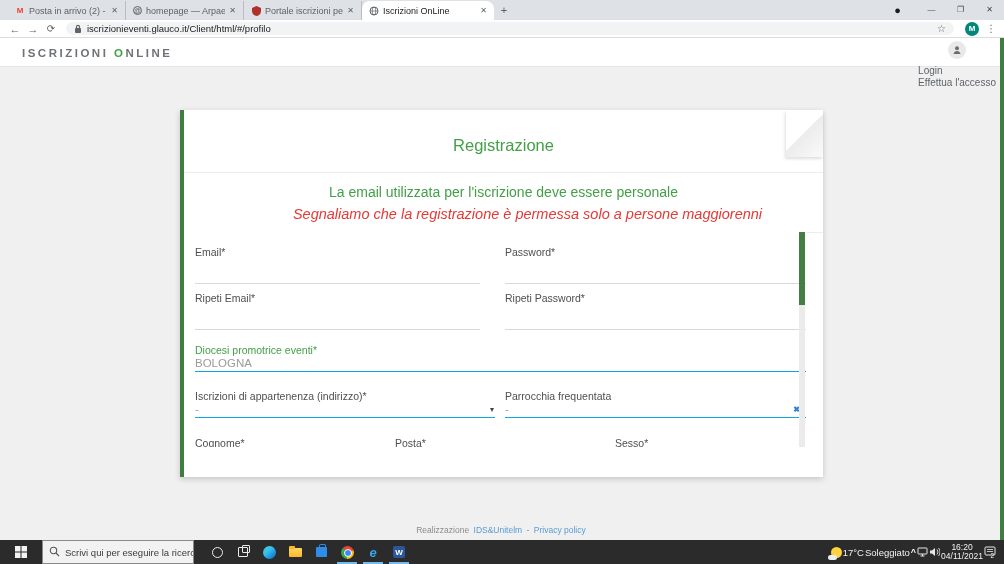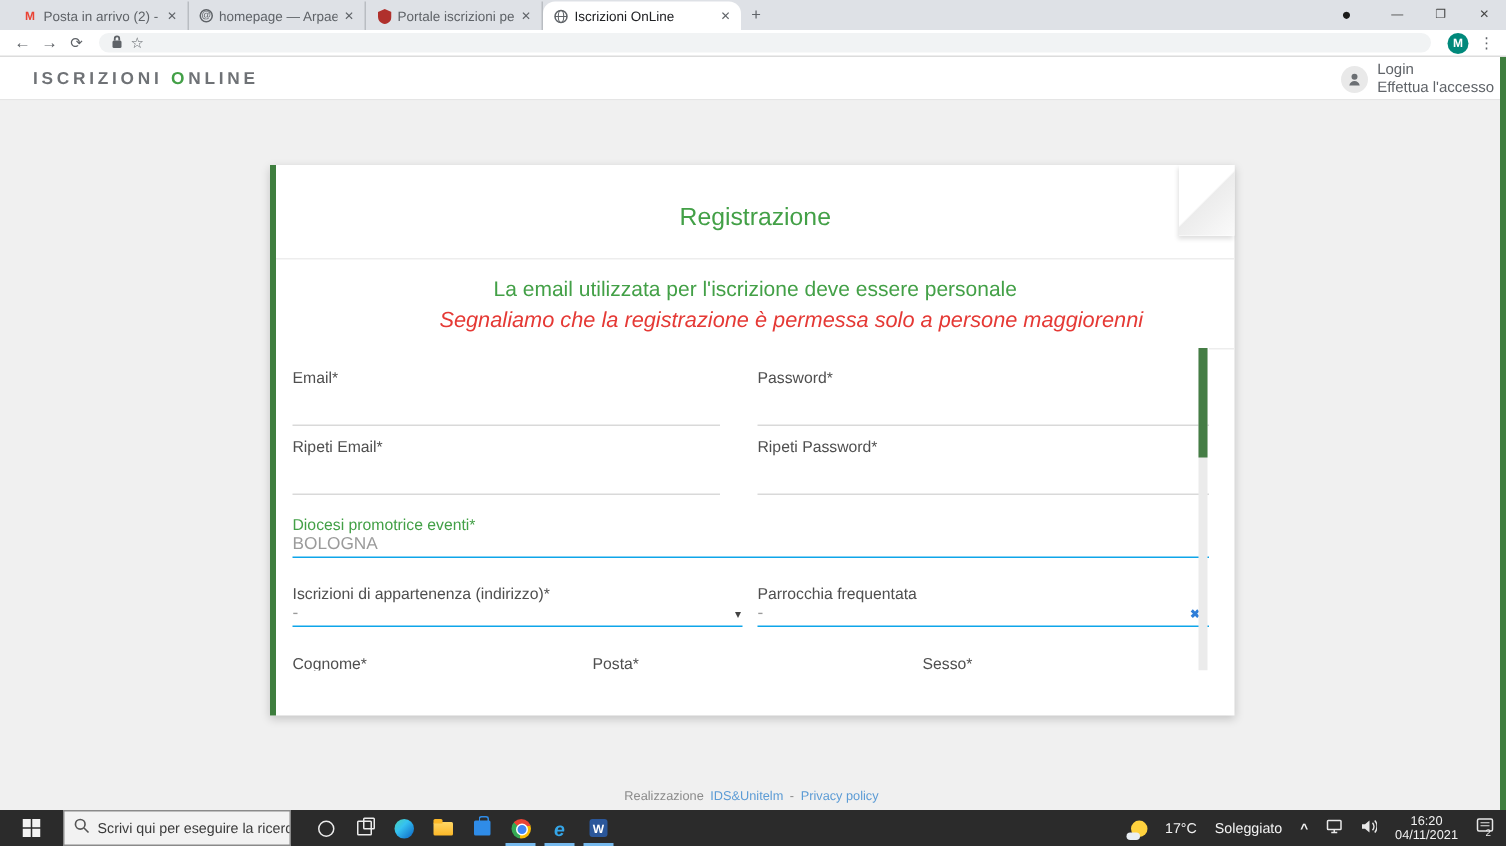--- a/index.html
+++ b/index.html
@@ -28,21 +28,21 @@
   .omnibox { flex:1; height:13px; background:#f1f3f4; border-radius:7px; margin:0 6px; display:flex; align-items:center; padding:0 8px; gap:5px; }
   .url { flex:1; font-size:9.5px; color:#202124; white-space:nowrap; overflow:hidden; }
   .star { font-size:10px; color:#5f6368; }
   .avatar-m { width:14px; height:14px; border-radius:50%; background:#00897b; color:#fff; font-size:8px; font-weight:bold; display:flex; align-items:center; justify-content:center; margin:0 5px; }
   .kebab { width:14px; text-align:center; font-size:10px; color:#5f6368; }
 
   
   .site-header { position:absolute; top:38px; left:0; width:100%; height:29px; background:#fff; border-bottom:1px solid #e5e5e5; }
   .brand { position:absolute; left:22px; top:9px; font-size:11.5px; letter-spacing:2.5px; color:#6f7276; font-weight:600; }
   .brand .green { color:#43a047; }
-  .login-box { position:absolute; right:8px; top:3px; display:flex; align-items:center; gap:6px; }
+  .login-box { position:absolute; right:8px; top:3px; display:flex; align-items:center; gap:6px;flex-direction:column; }
   .login-avatar { width:18px; height:18px; border-radius:50%; background:#e9e9e9; display:flex; align-items:center; justify-content:center; }
   .login-text { font-size:10px; color:#5f6368; line-height:11.5px; }
 
   
   .page-scrollbar { position:absolute; right:0; top:38px; width:4px; height:502px; background:#3e7e3e; }
 
   
   .card { position:absolute; left:180px; top:110px; width:643px; height:367px; background:#fff; border-left:4px solid #3e7e3e; box-shadow:0 2px 6px rgba(0,0,0,.18); }
   .fold { position:absolute; top:0; right:0; width:37px; height:47px; background:linear-gradient(135deg,#ffffff 48%,#ececec 50%,#fafafa 100%); box-shadow:-1px 2px 3px rgba(0,0,0,.13); }
   .card-title { position:absolute; top:26px; left:0; right:0; text-align:center; font-size:16.5px; color:#43a047; }
@@ -84,21 +84,21 @@
   .taskview::after { content:""; position:absolute; right:-3px; top:-3px; width:6px; height:6px; border:1px solid #ececec; border-radius:1px; }
   .edgeic { width:13px; height:13px; border-radius:50%; background:#35c1f1; background:linear-gradient(135deg,#49d2b4 0%,#35c1f1 40%,#0b62c4 100%); }
   .folderic { width:13px; height:9px; background:linear-gradient(#ffd766,#fcb828); border-radius:1px; position:relative; }
   .folderic::before { content:""; position:absolute; top:-2px; left:0; width:6px; height:3px; background:#fcb828; border-radius:1px 1px 0 0; }
   .storeic { width:11px; height:10px; background:#2f8ce8; border-radius:1px; position:relative; }
   .storeic::before { content:""; position:absolute; top:-3px; left:3px; width:5px; height:3px; border:1px solid #2f8ce8; border-bottom:none; border-radius:2px 2px 0 0; }
   .chromeic { width:13px; height:13px; border-radius:50%; background:#ea4335; background:conic-gradient(from -50deg,#ea4335 0 33%,#fbbc05 0 66%,#34a853 0 100%); position:relative; }
   .chromeic::after { content:""; position:absolute; left:3.5px; top:3.5px; width:6px; height:6px; background:#4285f4; border:1px solid #fff; border-radius:50%; }
   .ieic { color:#35a6e8; font-size:13px; font-style:italic; font-weight:bold; line-height:13px; }
   .wordic { width:12px; height:12px; background:#2b579a; border-radius:2px; color:#fff; font-size:8px; font-weight:bold; display:flex; align-items:center; justify-content:center; }
-  .tray { margin-left:auto; display:flex; align-items:center; gap:12px; padding-right:8px; color:#f2f2f2;justify-content:center; }
+  .tray { margin-left:auto; display:flex; align-items:center; gap:1px; padding-right:8px; color:#f2f2f2;justify-content:center; }
   .sunic { width:11px; height:11px; border-radius:50%; background:#ffd23e; position:relative; }
   .sunic::after { content:""; position:absolute; left:-3px; bottom:-2px; width:9px; height:5px; background:#e9eef3; border-radius:3px; }
   .traytxt { font-size:9.5px; }
   .chev { font-size:9px; font-weight:bold; }
   .clockblk { text-align:center; font-size:8.5px; line-height:9.5px; }
   .badge2 { font-size:6.5px; position:absolute; right:2px; bottom:2px; color:#f2f2f2; }
 </style>
 </head>
 <body>
 
@@ -148,20 +148,21 @@
 
   <div class="toolbar">
     <span class="navbtn">←</span>
     <span class="navbtn">→</span>
     <span class="navbtn reload">⟳</span>
     <div class="omnibox">
       <span><svg width="8" height="10" viewBox="0 0 8 10">
             <rect x="1" y="4" width="6" height="5" rx="1" fill="#5f6368"></rect>
             <path d="M2.5 4V2.8a1.5 1.5 0 0 1 3 0V4" fill="none" stroke="#5f6368" stroke-width="1.2"></path>
           </svg></span>
+      <span class="url">iscrizionieventi.glauco.it/Client/html/#/profilo</span>
       <span class="star">☆</span>
     </div>
     <span class="avatar-m">M</span>
     <span class="kebab">⋮</span>
   </div>
 
   <div class="site-header">
     <div class="brand"><span>ISCRIZIONI </span><span class="green">O</span><span>NLINE</span></div>
     <div class="login-box">
       <span class="login-avatar">

